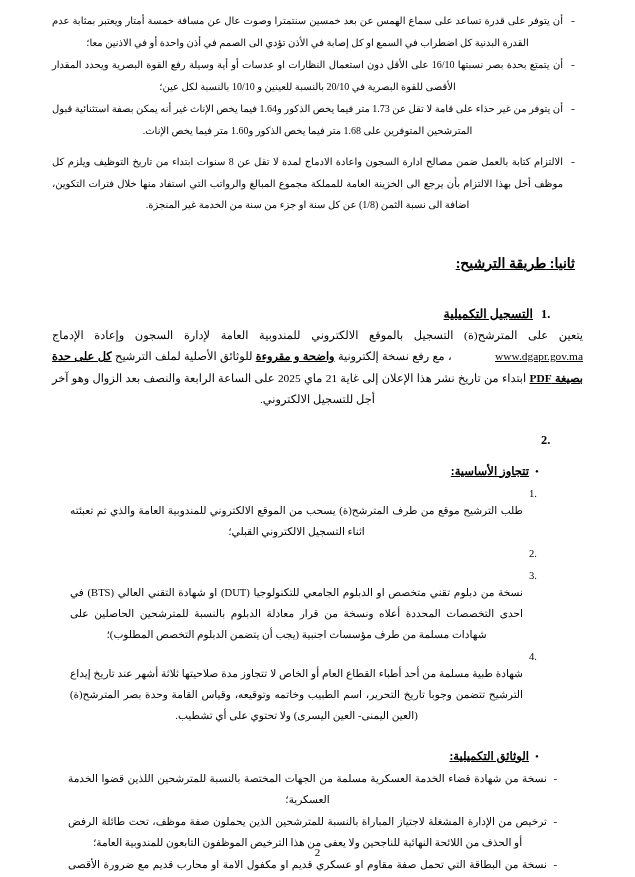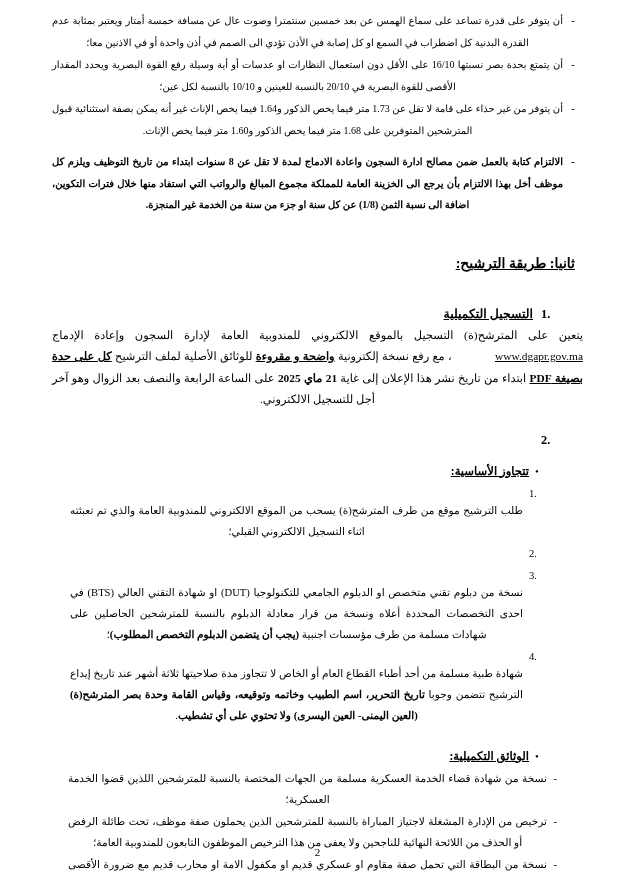--- a/index.html
+++ b/index.html
@@ -159,21 +159,21 @@
 
   
   .main-heading {
     font-size: 14px;
     font-weight: bold;
     text-decoration: underline;
     margin: 8px;
     line-height: 26px;
   }
 
-  b, .b { font-weight: bold; }
+  b, .b { font-weight: normal; }
   .u  { text-decoration: underline; }
   .bu { font-weight: bold; text-decoration: underline; }
   .ltr { direction: ltr; unicode-bidi: embed; display: inline-block; margin-left: 40px; }
 
   .spacer-sm { height: 9px; }
   .spacer-md { height: 18px; }
   .spacer-lg { height: 26px; }
 
   .page-number {
     position: absolute;

